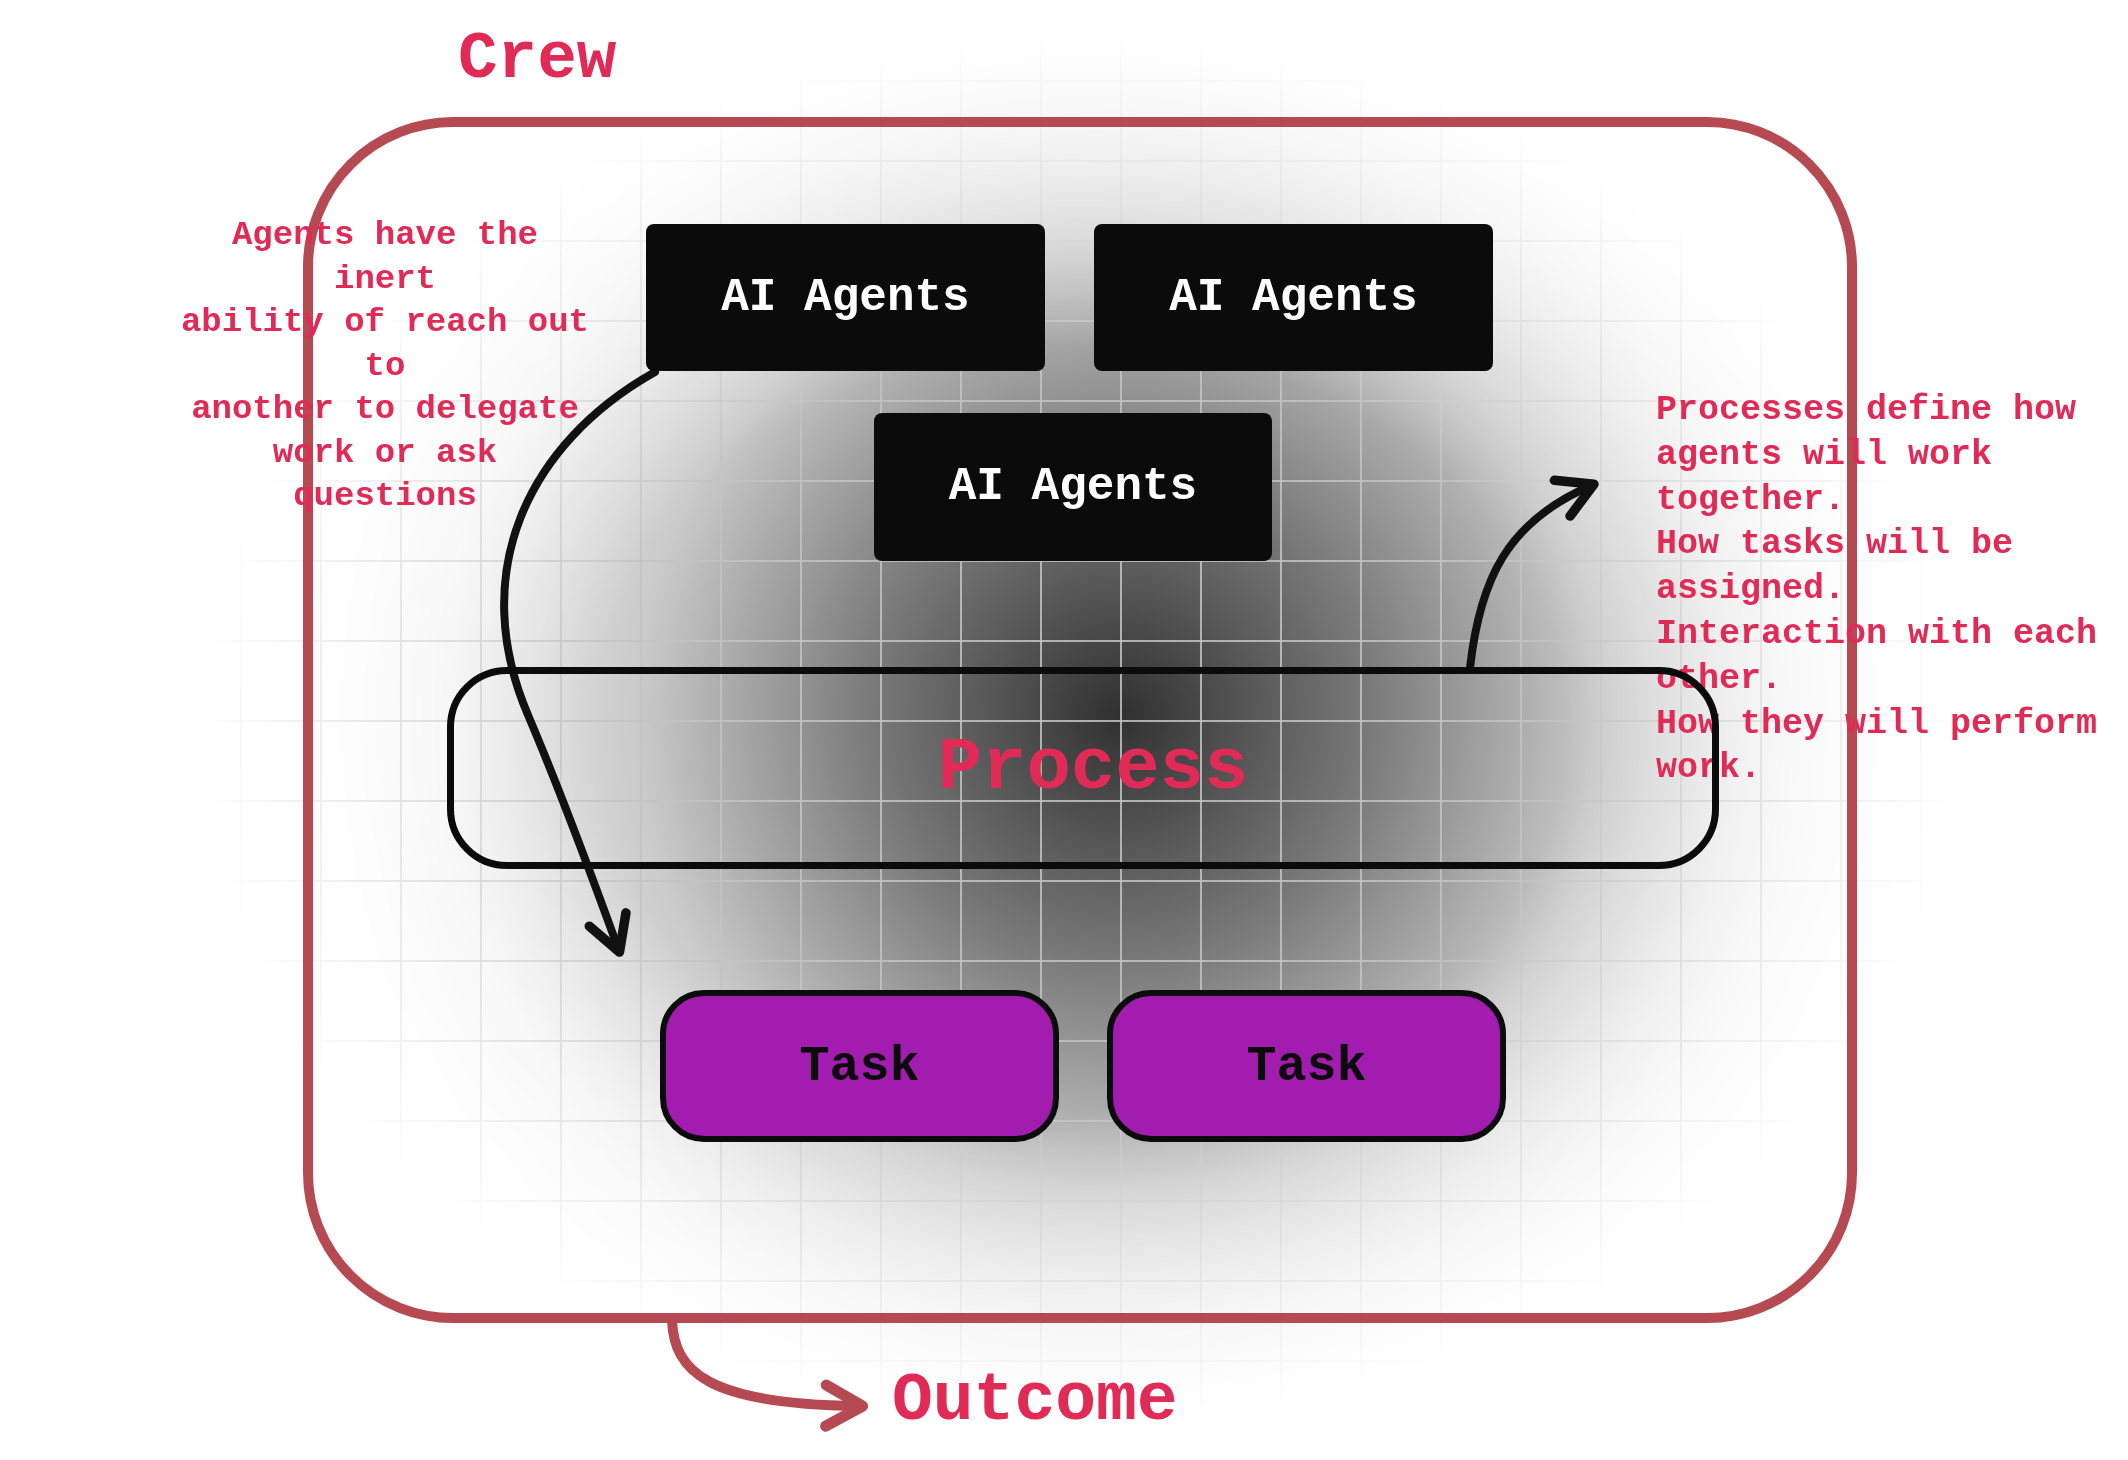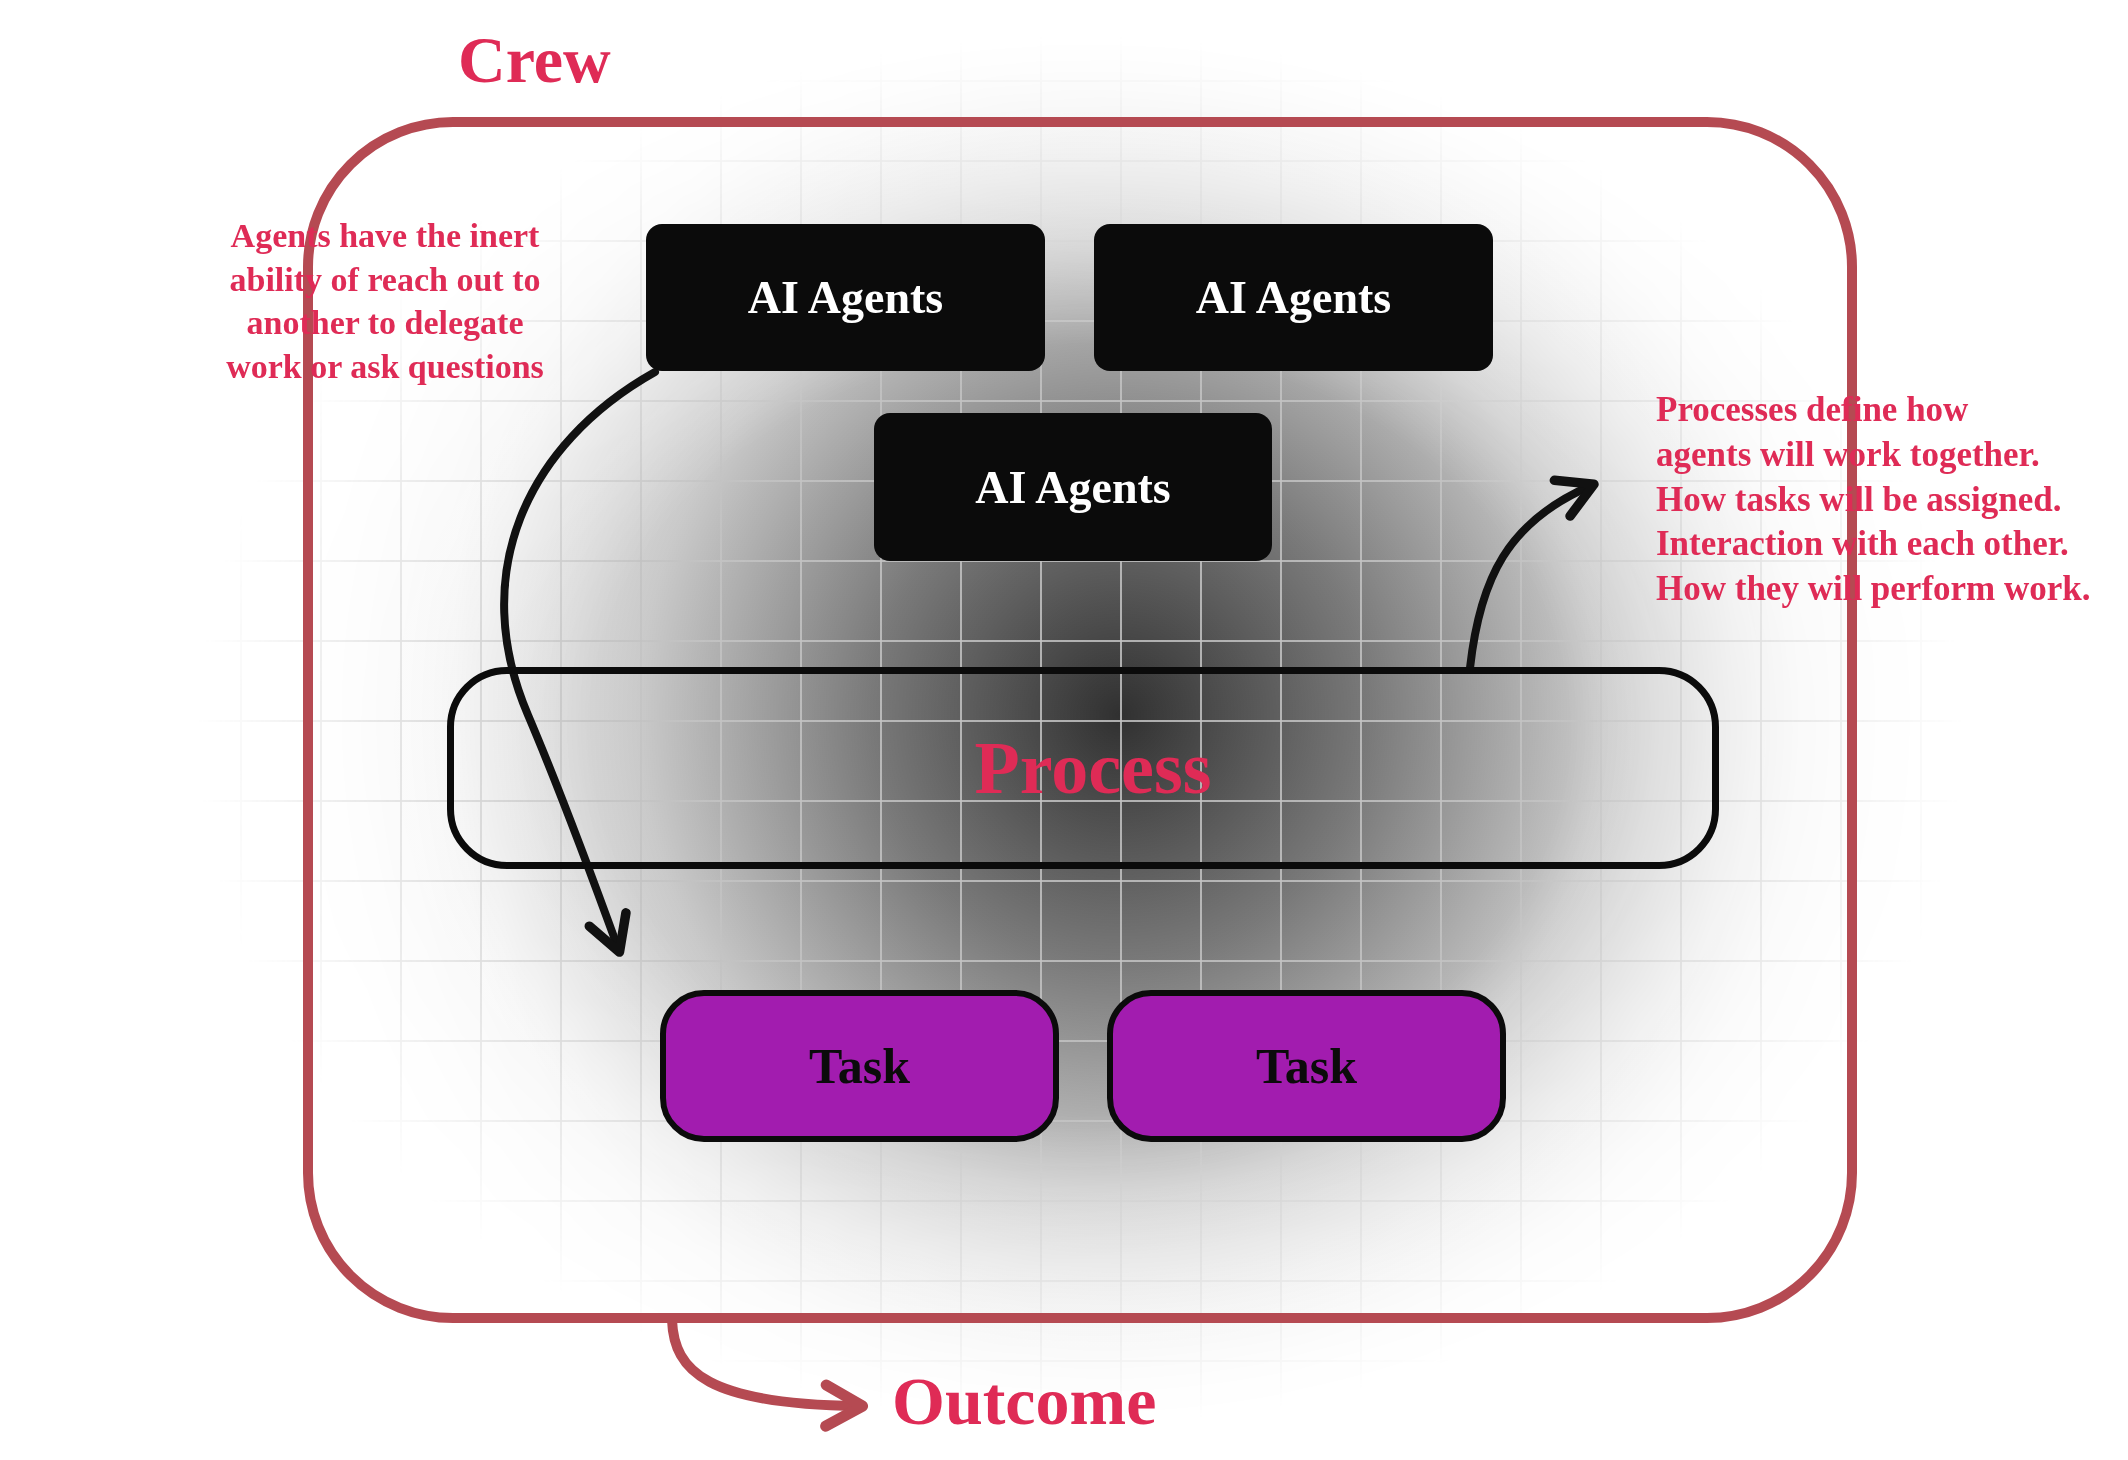--- a/index.html
+++ b/index.html
@@ -1,21 +1,21 @@
 <!DOCTYPE html>
 <html><head>
 <meta charset="utf-8">
 <style>
   html,body{margin:0;padding:0;background:#ffffff;}
   .canvas{
     position:relative;
     width:2112px;height:1460px;
     background:#ffffff;
     overflow:hidden;
-    font-family:Liberation Serif, serif;
+    font-family:Liberation Mono, monospace;
   }
   
   .bg{
     position:absolute;inset:0;
     -webkit-mask-image:radial-gradient(ellipse 940px 740px at 1080px 730px,#000 52%,rgba(0,0,0,0) 94%);
     mask-image:radial-gradient(ellipse 940px 740px at 1080px 730px,#000 52%,rgba(0,0,0,0) 94%);
   }
   .blob{
     position:absolute;inset:0;
     background:radial-gradient(circle 830px at 1120px 715px,
@@ -57,21 +57,21 @@
   .note-left{left:180px;top:196px;width:410px;text-align:center;font-size:34px;margin-top:18px;}
   .note-right-top{left:1656px;top:388px;width:480px;text-align:left;}
   .note-right-bottom{left:1582px;top:972px;width:470px;text-align:left;}
   
   .node{
     position:absolute;display:flex;align-items:center;justify-content:center;
     box-sizing:border-box;
   }
   .agent{
     background:#0b0b0b;color:#ffffff;
-    border-radius:16px;
+    border-radius:8px;
     font-size:46px;font-weight:bold;
   }
   .agent1{left:646px;top:224px;width:399px;height:147px;}
   .agent2{left:1094px;top:224px;width:399px;height:147px;}
   .agent3{left:874px;top:413px;width:398px;height:148px;}
   .tools{
     left:1369px;top:334px;width:254px;height:90px;
     background:#ffffff;border:5px solid #0b0b0b;border-radius:34px;
     font-size:33px;font-weight:bold;color:#0b0b0b;
     z-index:6;

